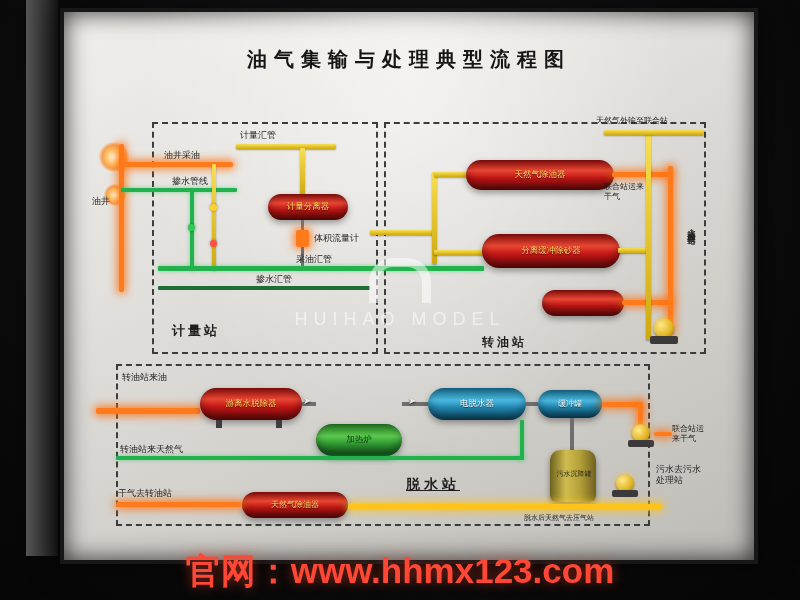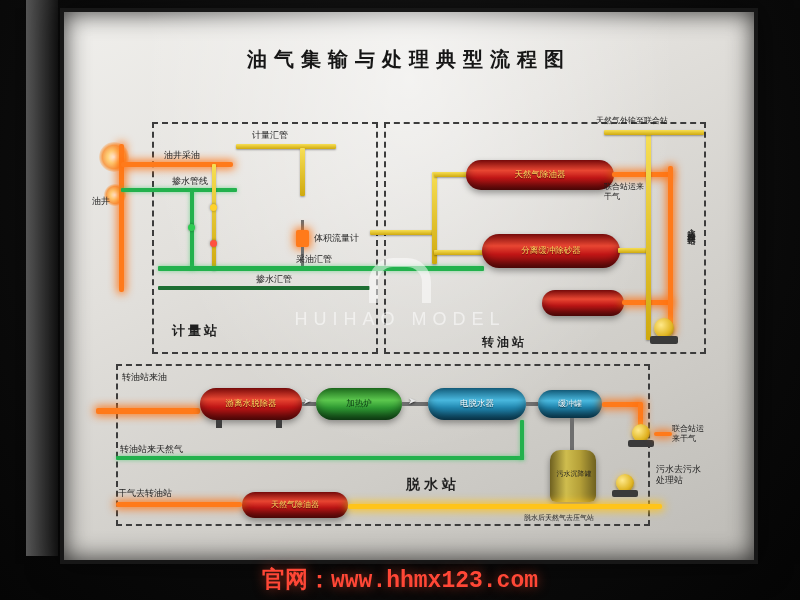--- a/index.html
+++ b/index.html
@@ -31,21 +31,21 @@
   .po{background:#ff7a1a;box-shadow:0 0 8px 2px rgba(255,110,10,.85);border-radius:2px;}
   .poy{background:#ffc41a;box-shadow:0 0 9px 2px rgba(255,195,25,.9);border-radius:2px;}
   .py{background:linear-gradient(180deg,#f7df55,#cfa90e);box-shadow:0 1px 2px rgba(0,0,0,.35);border-radius:1px;}
   .pg{background:#23b14d;box-shadow:0 0 4px rgba(40,200,90,.55);border-radius:1px;}
   .pgd{background:#1d6e33;border-radius:1px;}
   .pgr{background:#6e6e6e;}
   
   .ves{border-radius:999px;box-shadow:inset 0 -5px 9px rgba(0,0,0,.38), 0 3px 6px rgba(0,0,0,.35);
     display:flex;align-items:center;justify-content:center;}
   .v-red{background:linear-gradient(180deg,#7a0b0b,#e84632 35%,#c11616 60%,#6d0a0a);}
-  .v-green{background:linear-gradient(180deg,#1d6b1d,#5cc84e 38%,#2f9a33 62%,#14541a);}
+  .v-green{background:linear-gradient(180deg,#1d6b1d,#5cc84e 38%,#2f9a33 62%,#14541a);margin-top:36px;}
   .v-blue{background:linear-gradient(180deg,#145e7d,#49b8de 38%,#2187b0 62%,#0d4a66);}
   .vlbl{font-size:8.5px;color:#ffd95e;text-align:center;line-height:1.1;text-shadow:0 1px 1px rgba(0,0,0,.6);}
   .vlbl.white{color:#f4fbff;}
   .vlbl.dark{color:#0a3a12;text-shadow:none;}
   .leg{background:#3d3d3d;}
   .tank{background:linear-gradient(90deg,#6f6120,#cfbd4e 35%,#b5a038 65%,#6f6120);
     border-radius:10px 10px 6px 6px;box-shadow:0 3px 6px rgba(0,0,0,.4);}
   .pump{border-radius:50%;background:radial-gradient(circle at 35% 35%,#ffe98a,#e0b522 60%,#8a6a10);
     box-shadow:0 0 6px rgba(255,200,60,.6), 0 2px 3px rgba(0,0,0,.45);}
   .pbase{background:#3a3a3a;border-radius:2px;}
@@ -53,22 +53,22 @@
   .dot{width:7px;height:7px;border-radius:50%;box-shadow:0 0 3px rgba(0,0,0,.4);}
   .dot-y{background:#ffd22a;}.dot-g{background:#2ecc52;}.dot-r{background:#ff5040;}
   .arrow{font-size:10px;color:#e8e8e8;text-shadow:0 1px 2px rgba(0,0,0,.7);}
   
   .wm{left:250px;top:258px;width:300px;text-align:center;color:#fff;opacity:.55;z-index:9;pointer-events:none;}
   .wm-logo{width:44px;height:36px;border:9px solid rgba(255,255,255,.95);border-bottom:none;
     border-radius:24px 24px 0 0;margin:0 auto 6px;}
   .wm-name{font-size:36px;font-weight:bold;letter-spacing:10px;}
   .wm-en{font-size:18px;letter-spacing:6px;margin-top:4px;}
   
-  .footer{left:0;right:0;bottom:5px;text-align:center;font-size:23px;font-weight:600;
-    color:#ff4736;text-shadow:0 0 12px rgba(255,70,40,.55);font-family:Liberation Mono, monospace;}
+  .footer{left:0;right:0;bottom:5px;text-align:center;font-size:35px;font-weight:600;
+    color:#ff4736;text-shadow:0 0 12px rgba(255,70,40,.55);}
 </style>
 </head>
 <body>
 
 <div class="abs pillar"></div>
 
 <div class="abs board">
 
   <div class="abs title" style="left:125px;top:34px;">油气集输与处理典型流程图</div>
 
@@ -84,24 +84,27 @@
   <div class="abs lbl" style="left:28px;top:184px;">油井</div>
   <div class="abs lbl" style="left:100px;top:138px;">油井采油</div>
   <div class="abs lbl" style="left:108px;top:164px;">掺水管线</div>
 
   <div class="abs pg" style="left:126px;top:178px;width:4px;height:80px;"></div>
   <div class="abs py" style="left:148px;top:152px;width:4px;height:106px;"></div>
   <div class="abs dot dot-y" style="left:146px;top:192px;"></div>
   <div class="abs dot dot-g" style="left:124px;top:212px;"></div>
   <div class="abs dot dot-r" style="left:146px;top:228px;"></div>
 
-  <div class="abs lbl" style="left:188px;top:118px;">计量汇管</div>
+  <div class="abs lbl" style="left:176px;top:118px;">计量汇管</div>
   <div class="abs py" style="left:172px;top:132px;width:100px;height:5px;"></div>
   <div class="abs py" style="left:236px;top:136px;width:5px;height:48px;"></div>
 
+  <div class="abs ves v-red" style="left:204px;top:182px;width:80px;height:26px;">
+    <span class="vlbl">计量分离器</span>
+  </div>
   <div class="abs pgr" style="left:237px;top:208px;width:3px;height:10px;"></div>
   <div class="abs po" style="left:232px;top:218px;width:13px;height:17px;"></div>
   <div class="abs pgr" style="left:237px;top:235px;width:3px;height:22px;"></div>
   <div class="abs lbl" style="left:250px;top:221px;">体积流量计</div>
 
   <div class="abs pg" style="left:94px;top:254px;width:326px;height:5px;"></div>
   <div class="abs lbl" style="left:232px;top:242px;">采油汇管</div>
   <div class="abs pgd" style="left:94px;top:274px;width:212px;height:4px;"></div>
   <div class="abs lbl" style="left:192px;top:262px;">掺水汇管</div>
 
@@ -182,21 +185,21 @@
     <span class="vlbl" style="font-size:8px;">天然气除油器</span>
   </div>
   <div class="abs po" style="left:52px;top:490px;width:126px;height:5px;"></div>
   <div class="abs lbl" style="left:54px;top:476px;">干气去转油站</div>
 
   <div class="abs poy" style="left:284px;top:492px;width:314px;height:5px;"></div>
   <div class="abs pump" style="left:552px;top:462px;width:18px;height:18px;"></div>
   <div class="abs pbase" style="left:548px;top:478px;width:26px;height:7px;"></div>
   <div class="abs lbl wrap" style="left:592px;top:452px;width:52px;">污水去污水处理站</div>
 
-  <div class="abs stn" style="left:342px;top:464px;font-size:14px;letter-spacing:4px;">脱水站</div>
+  <div class="abs stn" style="left:342px;top:464px;font-size:14px;letter-spacing:4px;text-decoration:underline;">脱水站</div>
   <div class="abs lbl" style="left:460px;top:502px;font-size:7px;">脱水后天然气去压气站</div>
 
 </div>
 
 <div class="abs wm">
   <div class="wm-logo"></div>
   <div class="wm-en">HUIHAO MODEL</div>
 </div>
 
 <div class="abs footer">官网：www.hhmx123.com</div>

